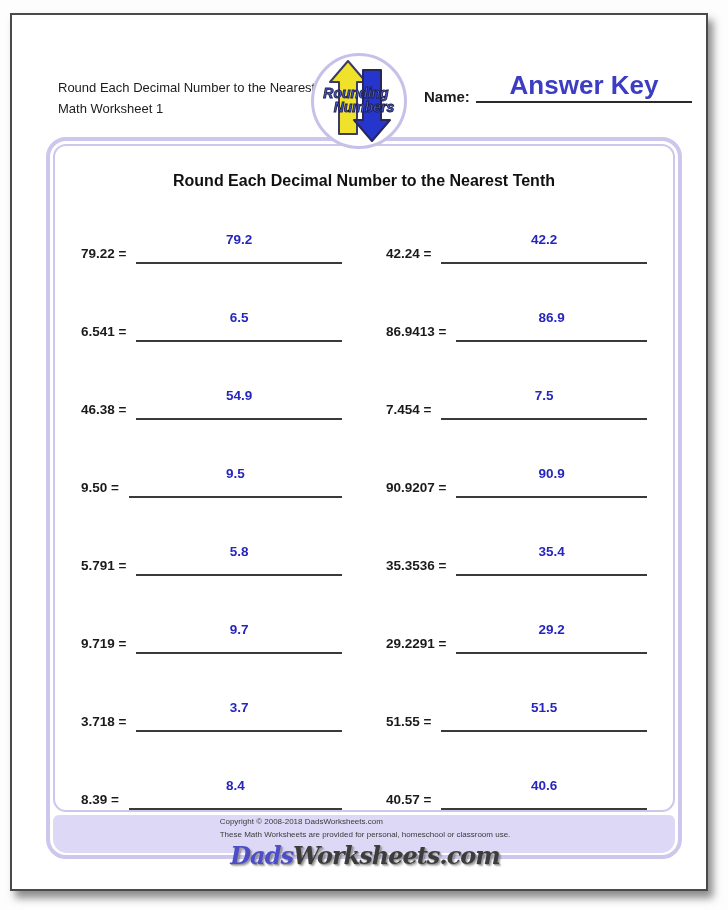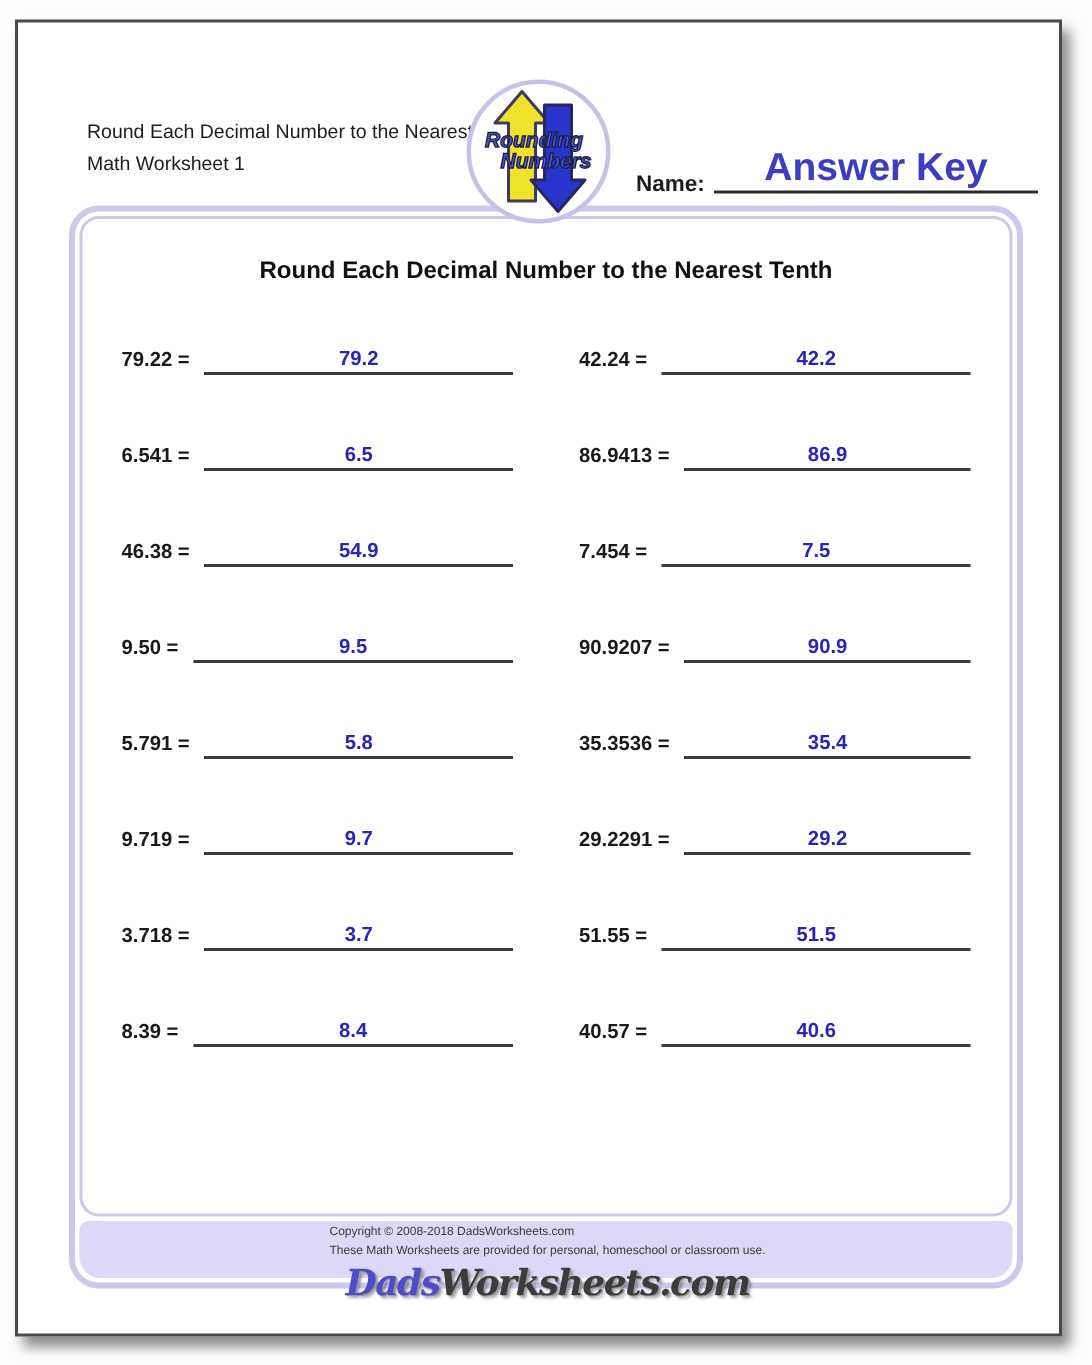--- a/index.html
+++ b/index.html
@@ -17,21 +17,21 @@
     background:#ffffff;
     border:2px solid #4a4a4a;
     box-shadow:5px 7px 8px rgba(0,0,0,0.45);
   }
   
   .hdr-left {
     position:absolute; left:46px; top:62px;
     font-size:13px; color:#1c1c1c; line-height:21px;
   }
   .name-block {
-    position:absolute; right:10px; top:68px; width:272px;
+    position:absolute; right:10px; top:42px; width:272px;
     height:52px;
   }
   .name-label {
     position:absolute; left:0; bottom:4px;
     font-size:15px; font-weight:bold; color:#1c1c1c;
   }
   .name-line {
     position:absolute; left:52px; right:4px; bottom:6px;
     border-bottom:2px solid #2a2a2a; height:0;
   }
@@ -83,21 +83,21 @@
   .q {
     font-size:13.5px; font-weight:bold; color:#1a1a1a;
     white-space:nowrap;
     padding-bottom:3px;
     margin-right:10px;
   }
   .ans {
     flex:1;
     border-bottom:2px solid #3a3a3a;
     text-align:center;
-    padding-bottom:0;
+    padding-bottom:14px;
   }
   .ansv { font-size:13.5px; font-weight:bold; color:#2626bd; }
   
   .footer-band {
     margin-top:3px;
     height:38px;
     background:#dcd8f5;
     border-radius:6px 6px 14px 14px;
     display:flex; align-items:center; justify-content:space-between;
     padding:0 16px 0 18px;

